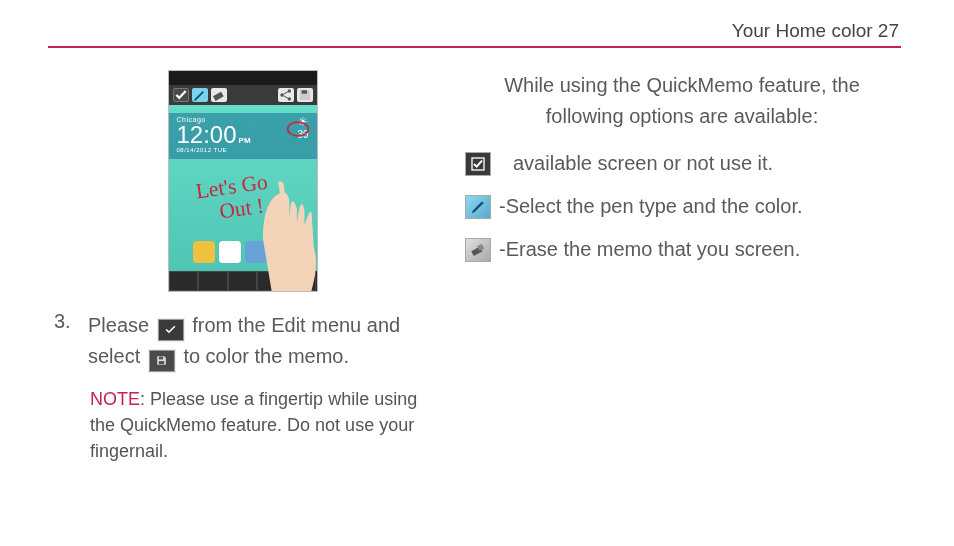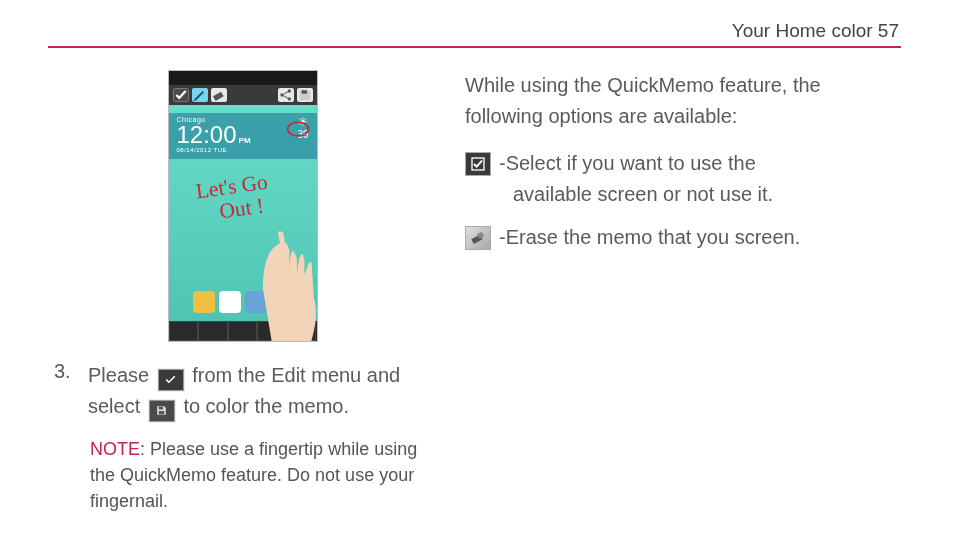--- a/index.html
+++ b/index.html
@@ -39,21 +39,21 @@
       flex: 1;
     }
     
     .phone-wrap {
       display: flex;
       justify-content: center;
       margin-bottom: 18px;
     }
     .phone {
       width: 150px;
-      height: 272px;
+      height: 222px;
       background: linear-gradient(180deg, #6be2cc 0%, #4dc2b2 100%);
       position: relative;
       overflow: hidden;
       border: 1px solid #bcbcbc;
     }
     .phone .status {
       position: absolute; top: 0; left: 0; right: 0; height: 14px;
       background: #1a1a1a;
     }
     .phone .toolbar {
@@ -152,20 +152,21 @@
       font-weight: 700;
       font-size: 22px;
       margin-bottom: 16px;
       margin-top: 2px;
     }
     .para {
       font-size: 20px;
       line-height: 1.55;
       color: #5a5a5a;
       margin-bottom: 16px;
+      text-align: center;
     }
     .opt {
       display: flex;
       align-items: flex-start;
       gap: 8px;
       margin-bottom: 12px;
       font-size: 20px;
       color: #5a5a5a;
       line-height: 1.55;
     }
@@ -182,21 +183,21 @@
     .opt .txt .cont { padding-left: 14px; display:block; }
     .ico-pen { background: linear-gradient(135deg,#8cd9f0,#58a9cc) !important; }
     .ico-erase { background: linear-gradient(135deg,#e0e0e0,#a8a8a8) !important; }
     .ico-share { background: linear-gradient(135deg,#e8e8e8,#bcbcbc) !important; }
   </style>
 </head>
 <body>
 
 <div class="header">
   <span>Your Home color</span>
-  <span class="num">57</span>
+  <span class="num">27</span>
 </div>
 <div class="hr"></div>
 
 <div class="cols">
   <div class="col-left">
 
     <div class="phone-wrap">
       <div class="phone">
         <div class="status"></div>
         <div class="toolbar">
@@ -298,25 +299,33 @@
     <div class="para">While using the QuickMemo feature, the following options are available:</div>
 
     <div class="opt">
       <div class="ico">
         <svg viewBox="0 0 24 24">
             <rect x="3" y="3" width="18" height="18" fill="none" stroke="#fff" stroke-width="2"></rect>
             <path d="M6 12l4 4 8-9" stroke="#fff" stroke-width="3" fill="none"></path>
           </svg>
       </div>
       <div class="txt">
-        <span> -Select if you want to use the</span>
         <span class="cont">available screen or not use it.</span>
       </div>
     </div>
 
+    <div class="opt">
+      <div class="ico ico-pen">
+        <svg viewBox="0 0 24 24" fill="#1a4a6a">
+            <path d="M3 21l3.5-1L19 7.5l-2.5-2.5L4 17.5z"></path>
+            <path d="M17 4l3 3" stroke="#1a4a6a" stroke-width="2"></path>
+          </svg>
+      </div>
+      <div class="txt"><span> -Select the pen type and the color.</span></div>
+    </div>
 
     <div class="opt">
       <div class="ico ico-erase">
         <svg viewBox="0 0 24 24">
             <rect x="3" y="10" width="15" height="8" fill="#555" transform="rotate(-28 10 14)"></rect>
             <rect x="12" y="4" width="8" height="8" fill="#888" transform="rotate(-28 16 8)"></rect>
           </svg>
       </div>
       <div class="txt"><span> -Erase the memo that you screen.</span></div>
     </div>

